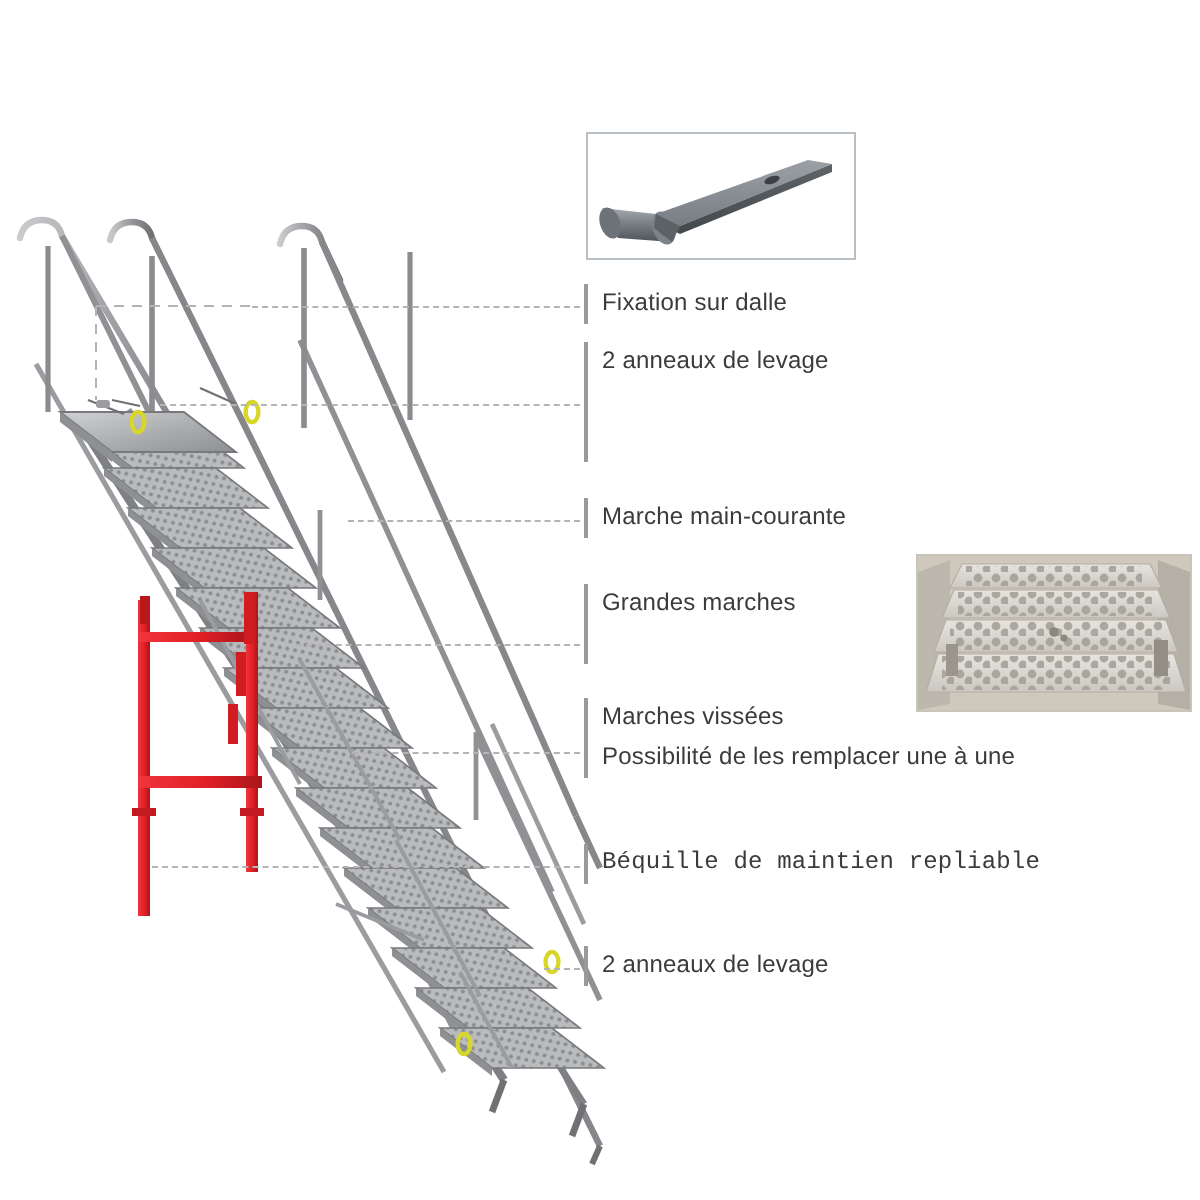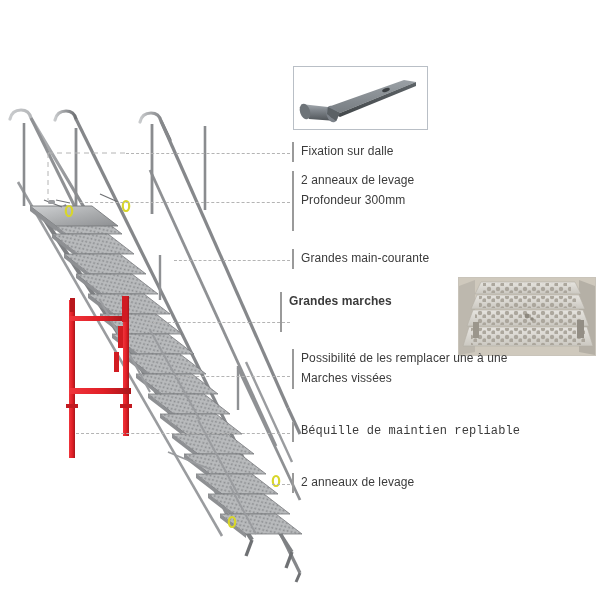--- a/index.html
+++ b/index.html
@@ -345,43 +345,42 @@
     <div class="tick" style="height:20px;"></div>
     <div class="label-text">
       <span class="line">Fixation sur dalle</span>
     </div>
   </div>
 
   <div class="label-block" style="left:292px;top:171px;">
     <div class="tick" style="height:60px;"></div>
     <div class="label-text">
       <span class="line">2 anneaux de levage</span>
-      <span class="line">Profondeur 300mm</span>
     </div>
   </div>
 
   <div class="label-block" style="left:292px;top:249px;">
     <div class="tick" style="height:20px;"></div>
     <div class="label-text">
-      <span class="line">Grandes main-courante</span>
-    </div>
-  </div>
-
-  <div class="label-block" style="left:280px;top:292px;font-weight:bold;">
+      <span class="line">Marche main-courante</span>
+    </div>
+  </div>
+
+  <div class="label-block" style="left:292px;top:292px;">
     <div class="tick" style="height:40px;"></div>
     <div class="label-text">
       <span class="line">Grandes marches</span>
     </div>
   </div>
 
   <div class="label-block" style="left:292px;top:349px;">
     <div class="tick" style="height:40px;"></div>
     <div class="label-text">
+      <span class="line">Marches vissées</span>
       <span class="line">Possibilité de les remplacer une à une</span>
-      <span class="line">Marches vissées</span>
     </div>
   </div>
 
   <div class="label-block" style="left:292px;top:422px;font-family:Liberation Mono, monospace;">
     <div class="tick" style="height:20px;"></div>
     <div class="label-text">
       <span class="line">Béquille de maintien repliable</span>
     </div>
   </div>
 

